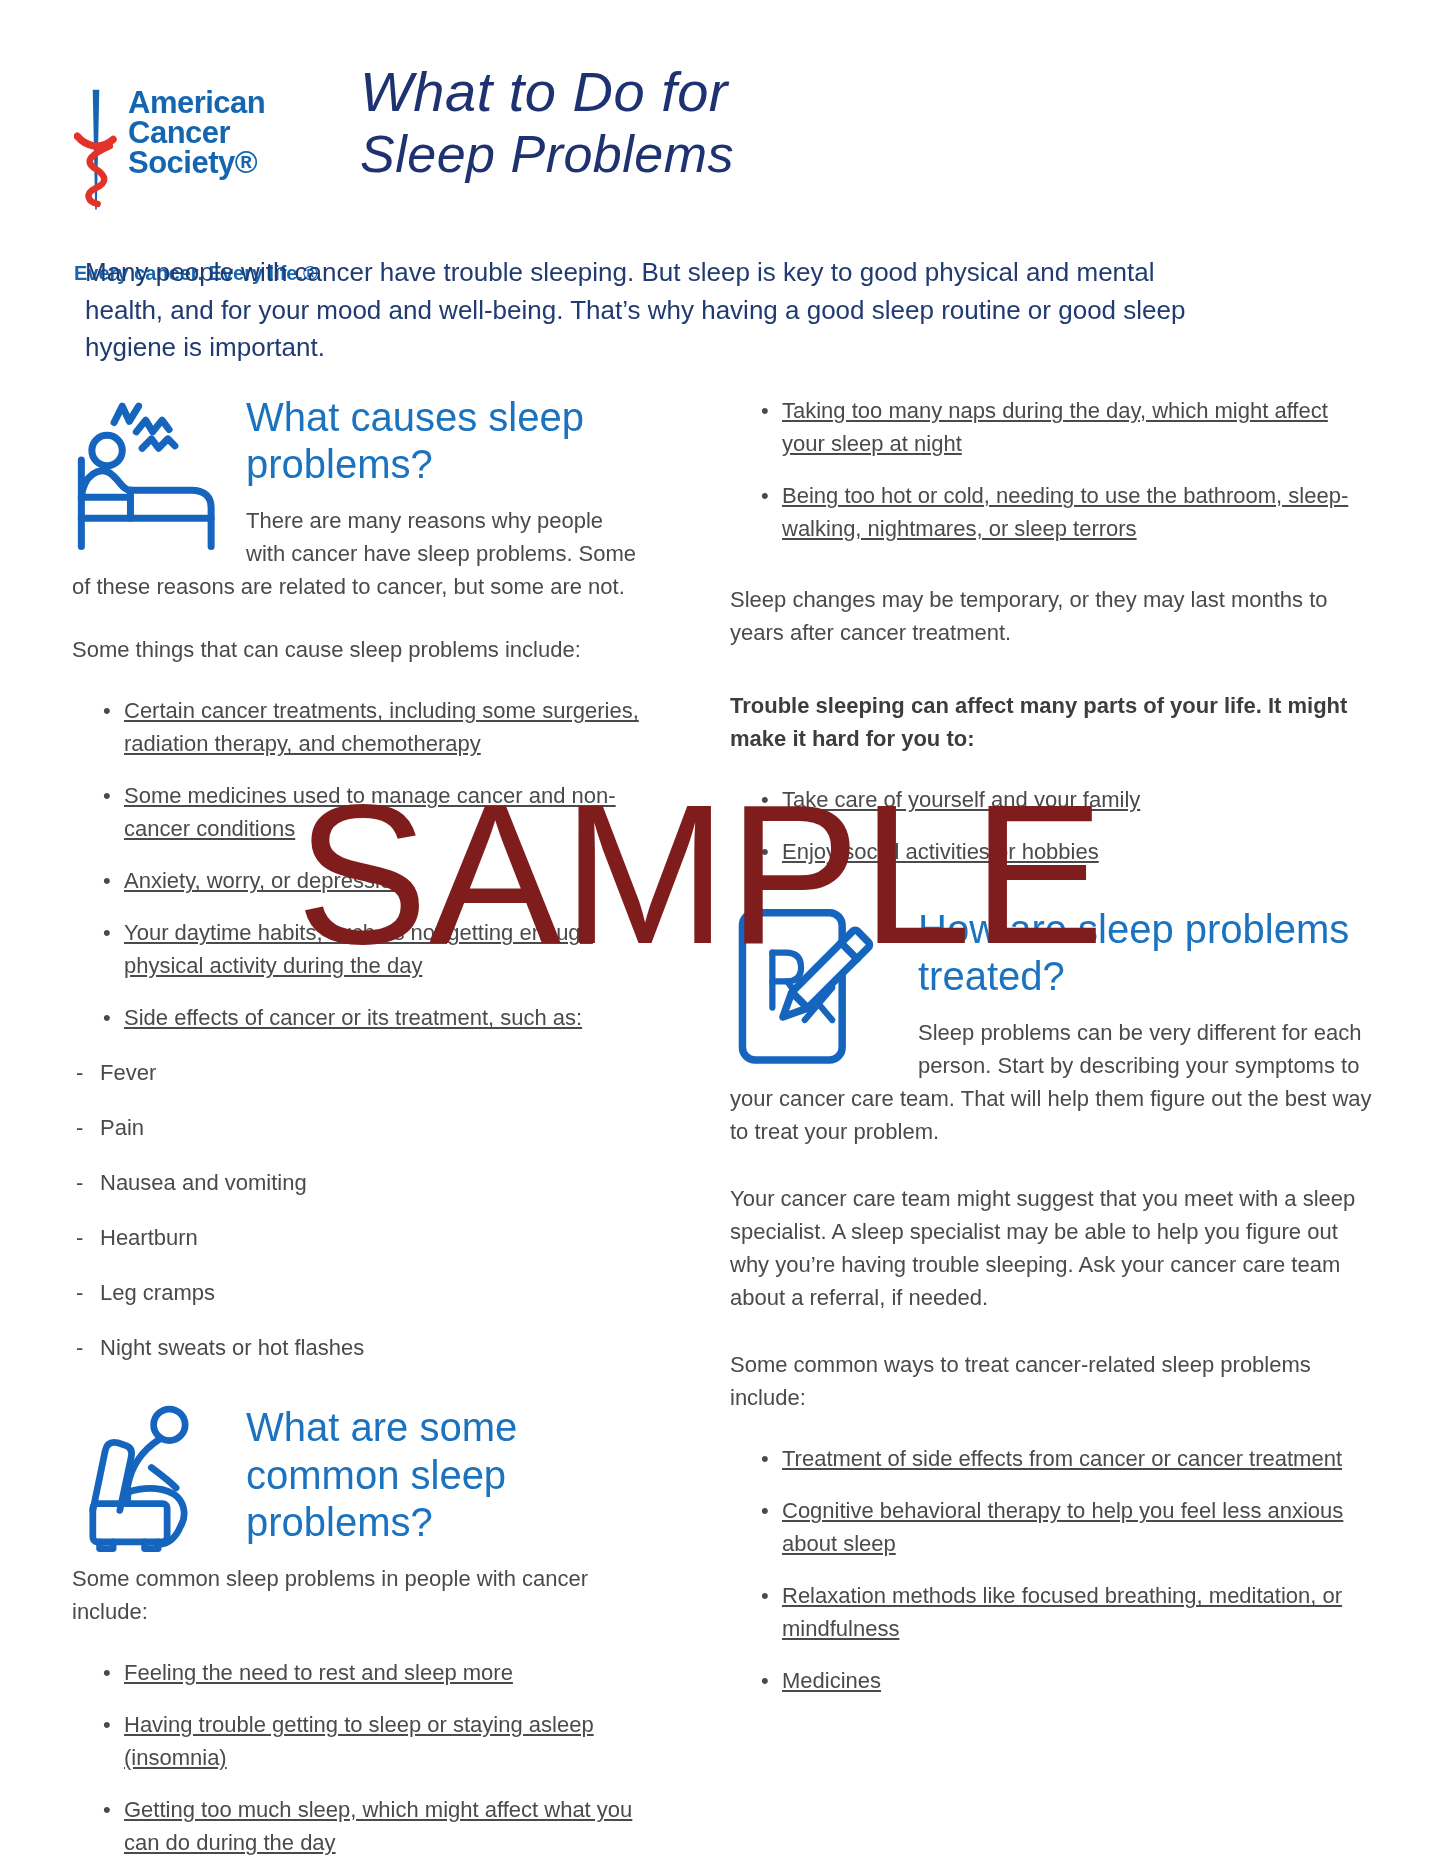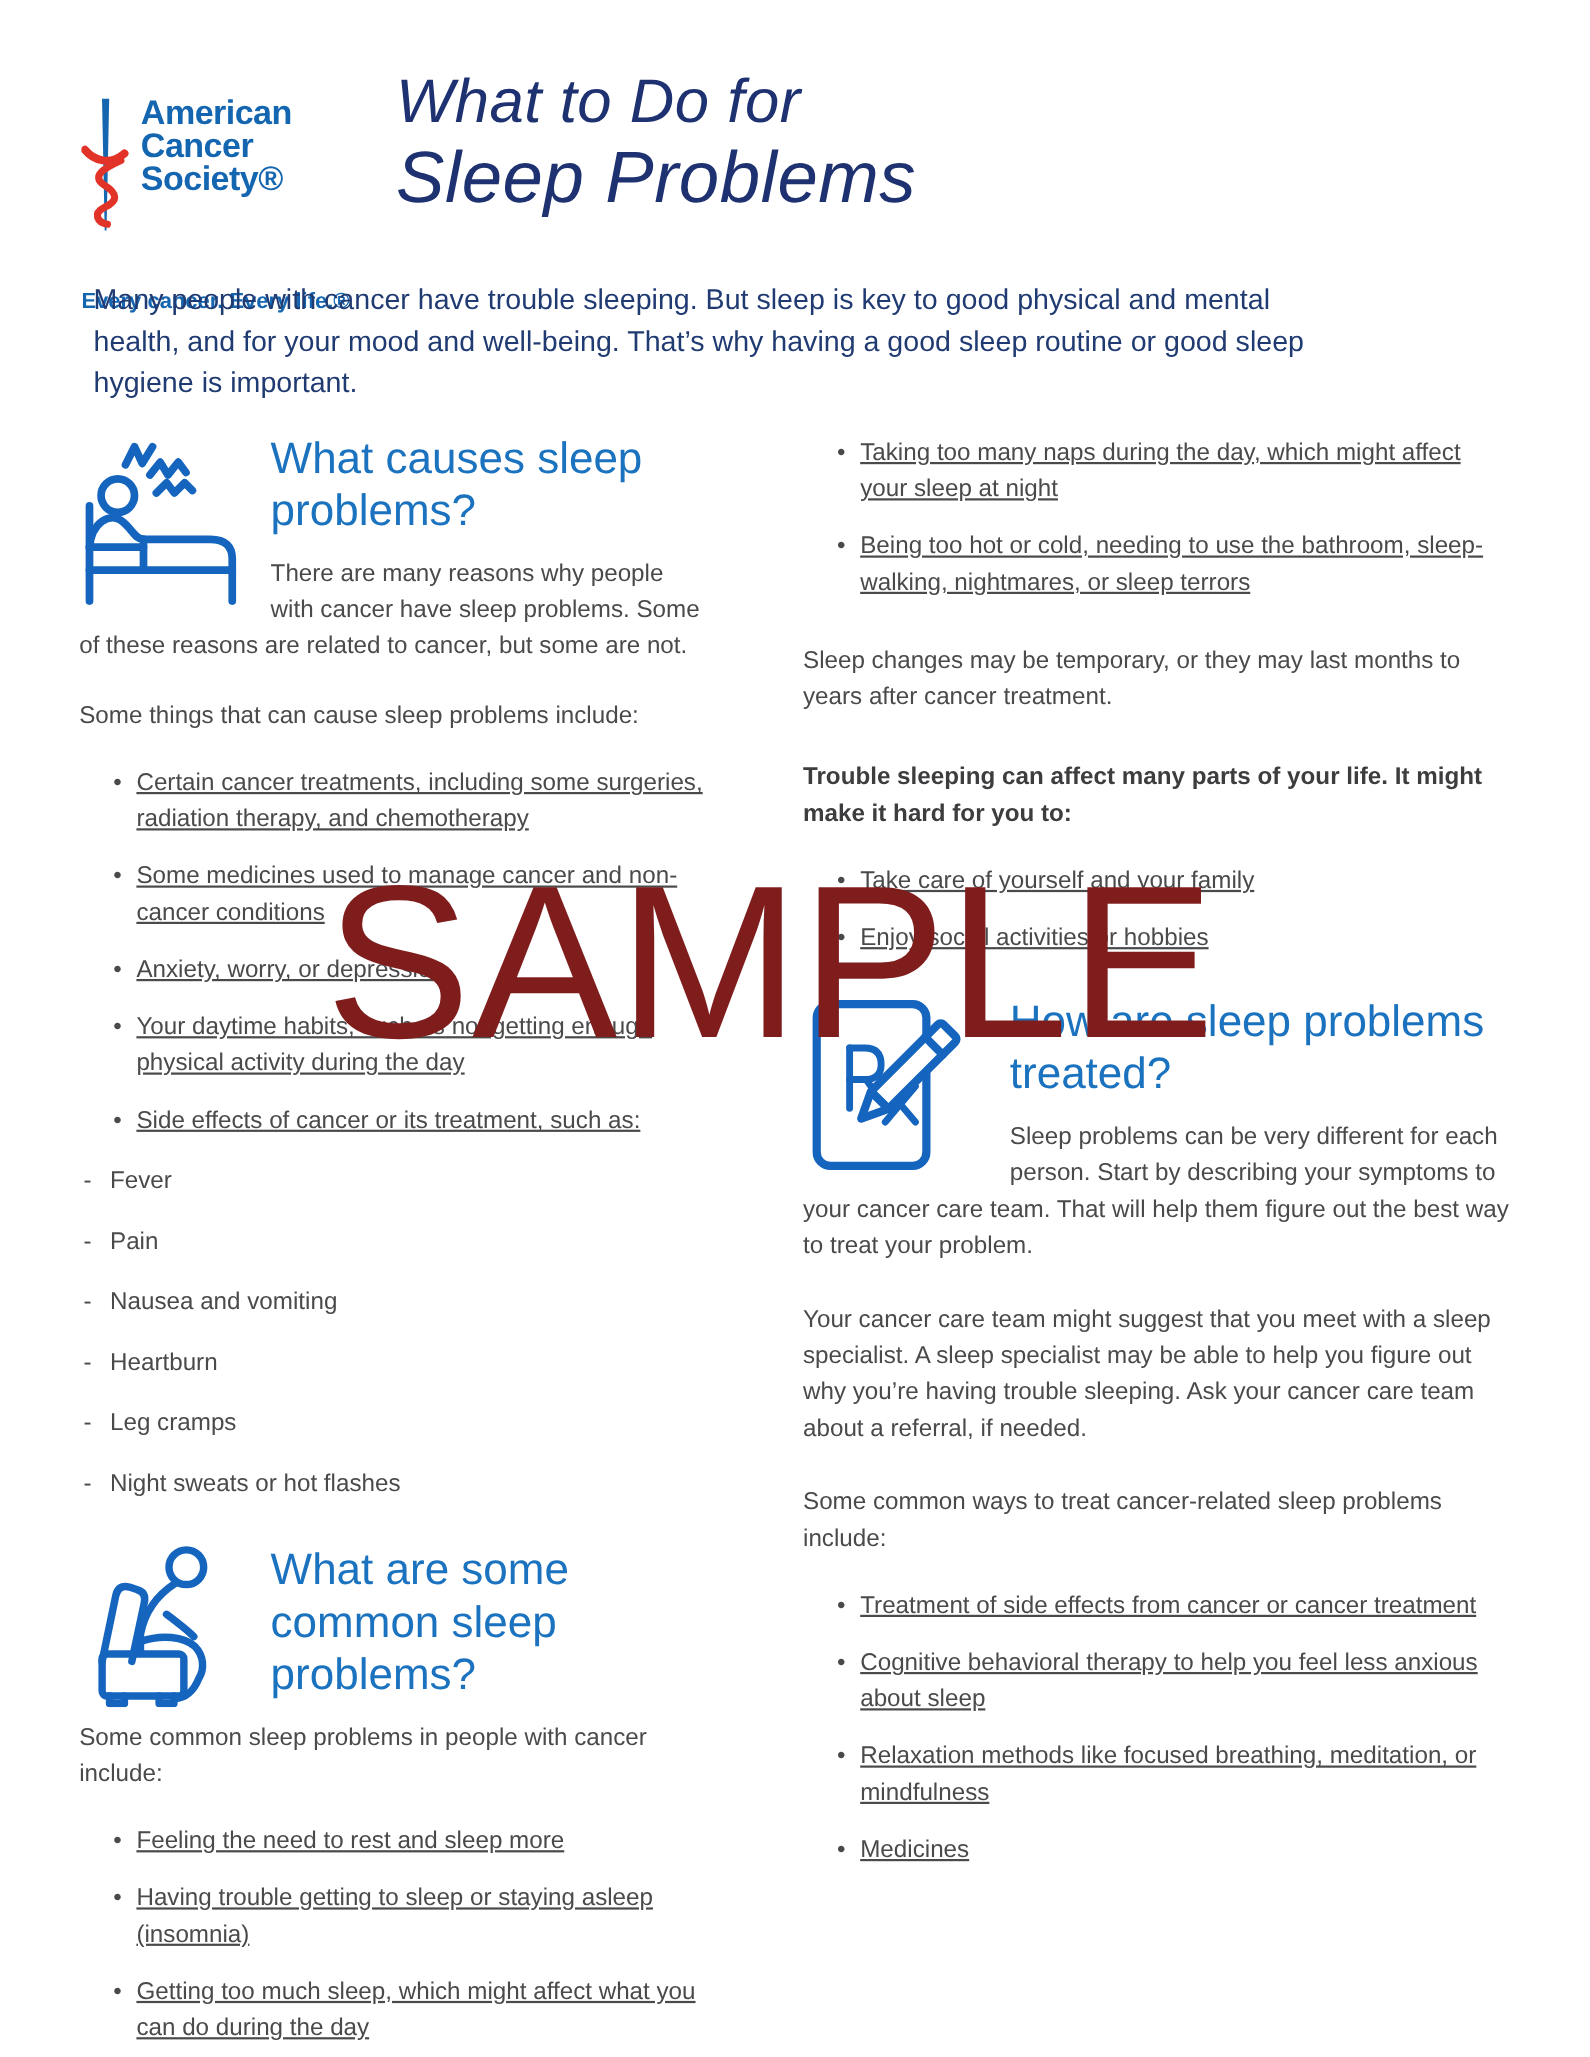--- a/index.html
+++ b/index.html
@@ -13,21 +13,21 @@
   }
   
   .logo{position:absolute;left:74px;top:72px;width:250px;}
   .logo-row{display:flex;align-items:flex-start;}
   .logo-mark{flex:0 0 auto;margin-right:10px;}
   .logo-text{color:#1566b0;font-weight:bold;font-size:31px;line-height:0.96;letter-spacing:-0.5px;margin-top:16px;}
   .logo-text div{white-space:nowrap;}
   .logo-tagline{margin-top:16px;font-size:20px;font-weight:bold;color:#1566b0;white-space:nowrap;}
   .title-block{position:absolute;left:360px;top:64px;color:#1e3170;line-height:1.0;font-style:italic;}
   .title-line1{font-size:56px;font-weight:500;letter-spacing:0.5px;}
-  .title-line2{font-size:66px;font-weight:500;margin-top:8px;letter-spacing:0.5px;}
+  .title-line2{font-size:52px;font-weight:500;margin-top:8px;letter-spacing:0.5px;}
   
   .intro{
     position:absolute;left:85px;top:254px;width:1120px;
     font-size:26px;line-height:1.45;color:#203a72;
   }
   
   .columns{position:absolute;left:72px;top:390px;display:flex;}
   .col-left{width:568px;margin-right:90px;}
   .col-right{width:643px;}
   .section{overflow:visible;}

